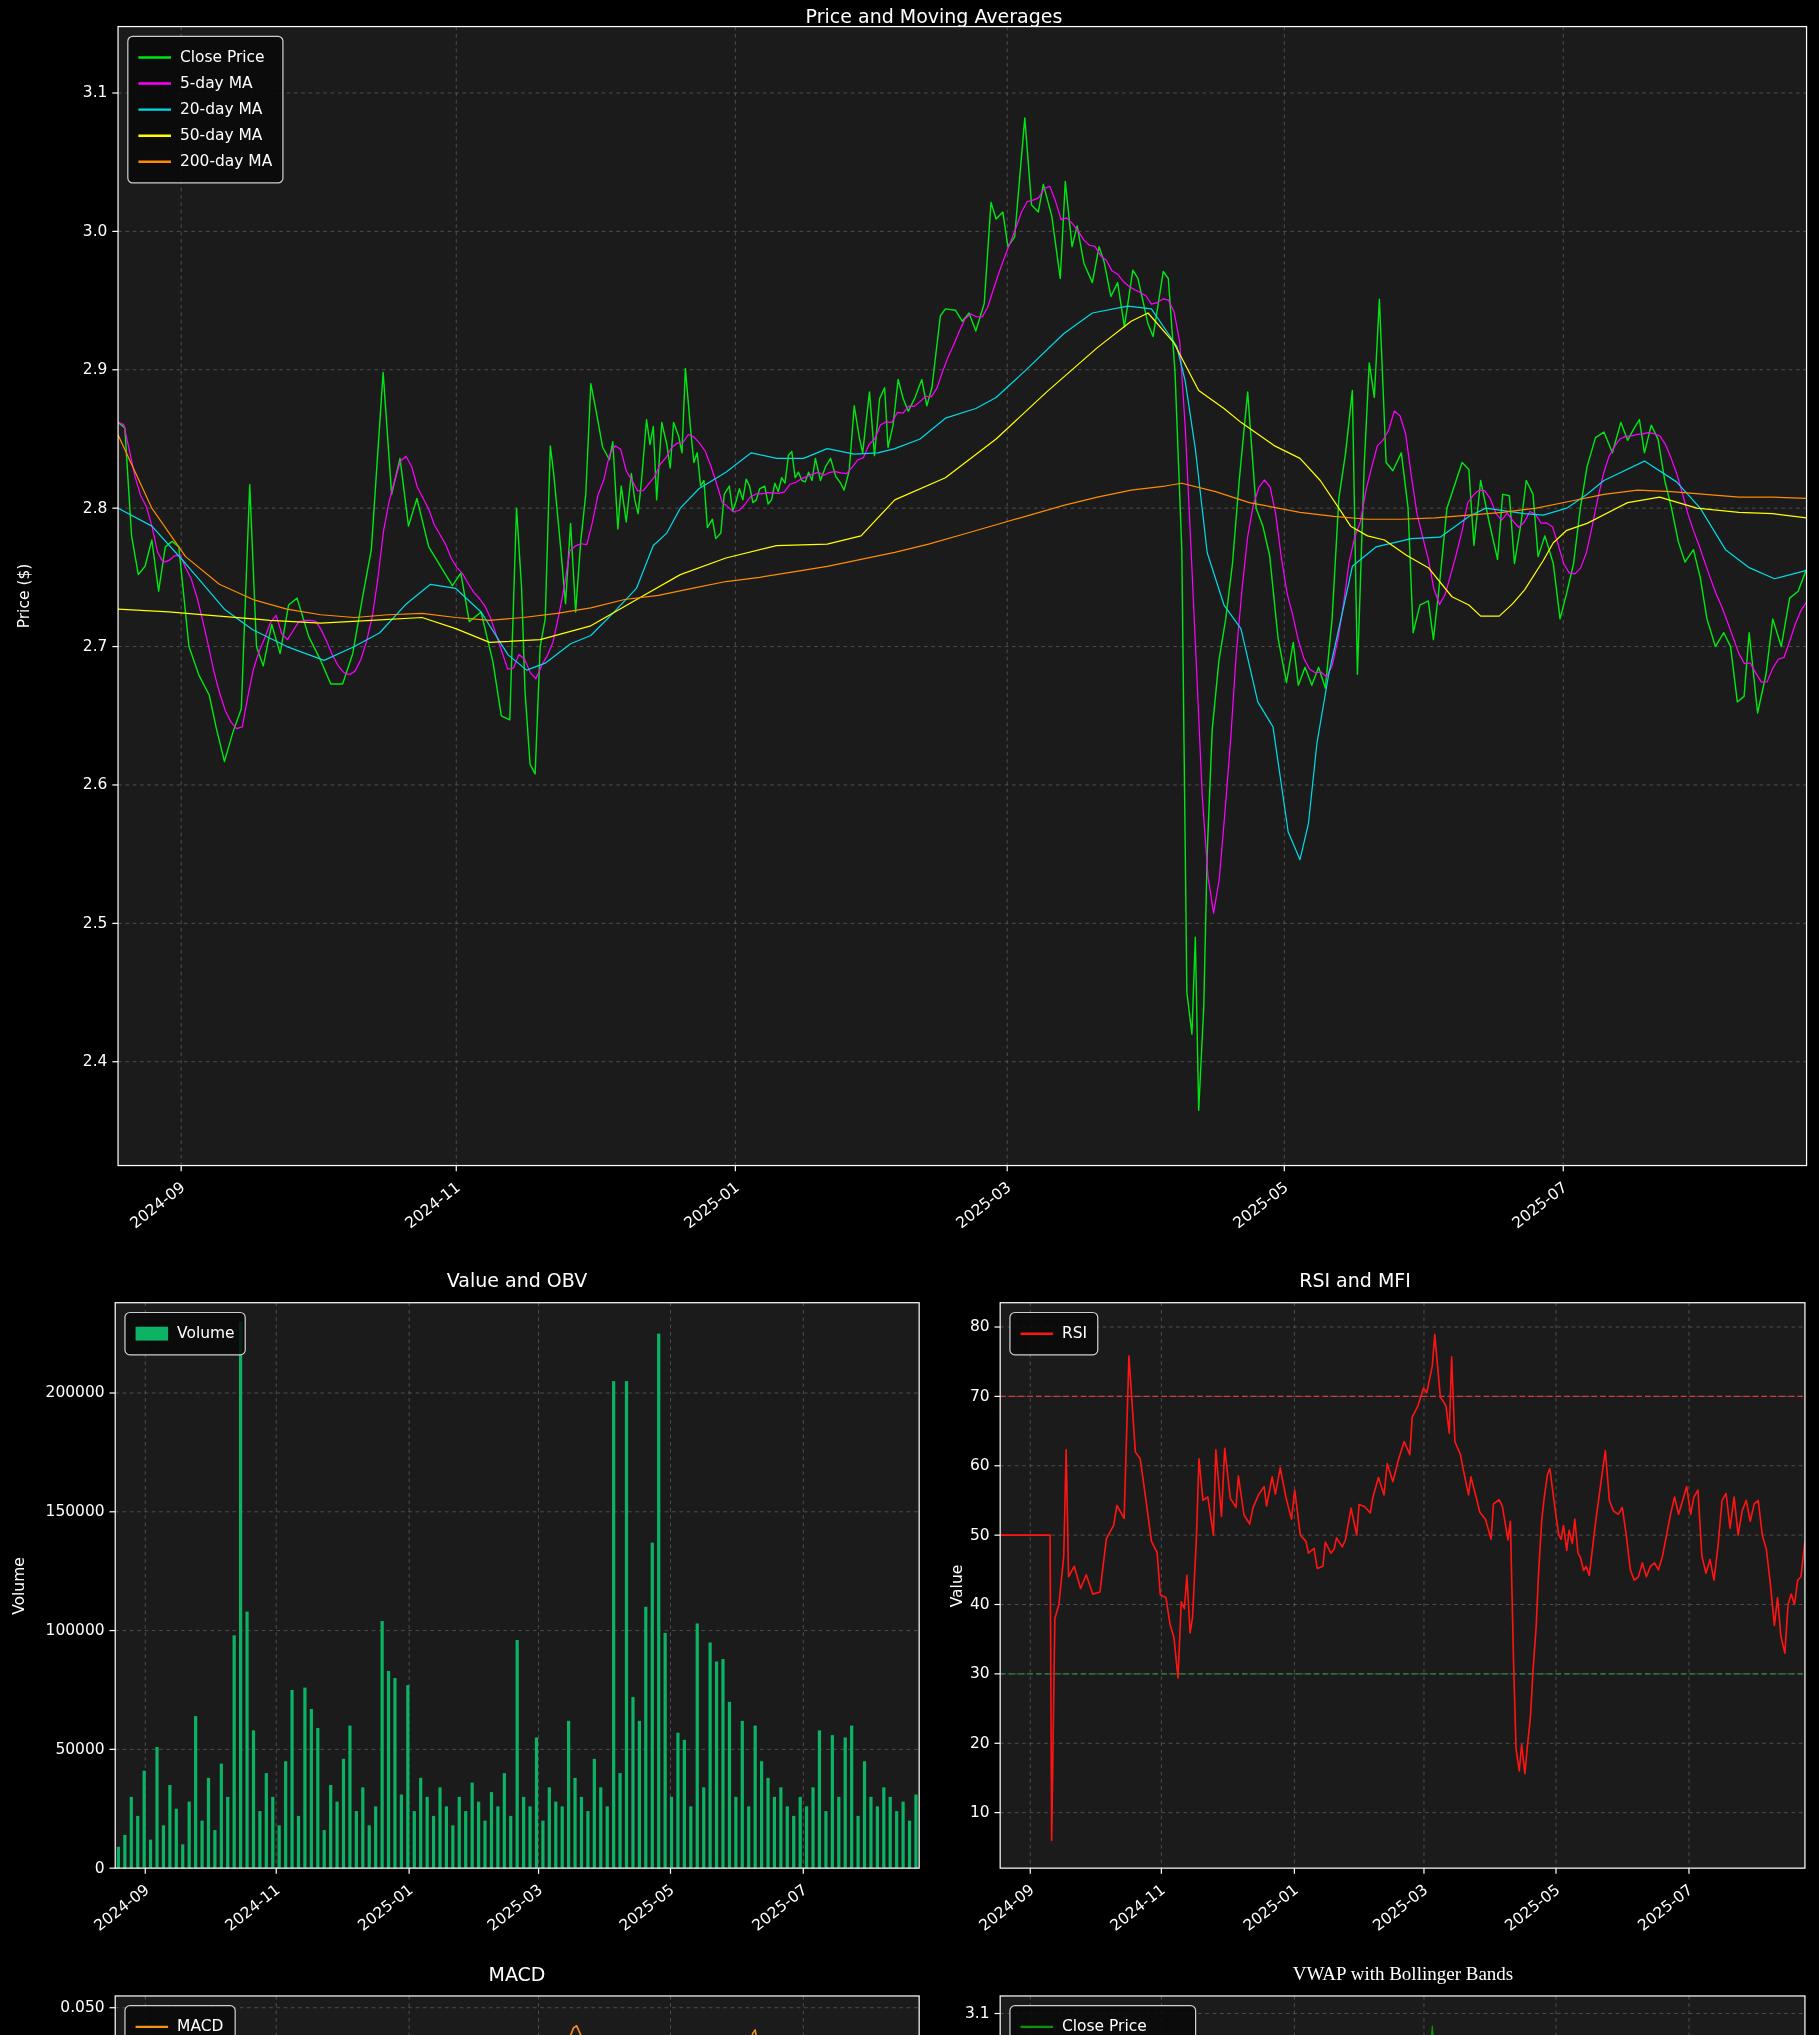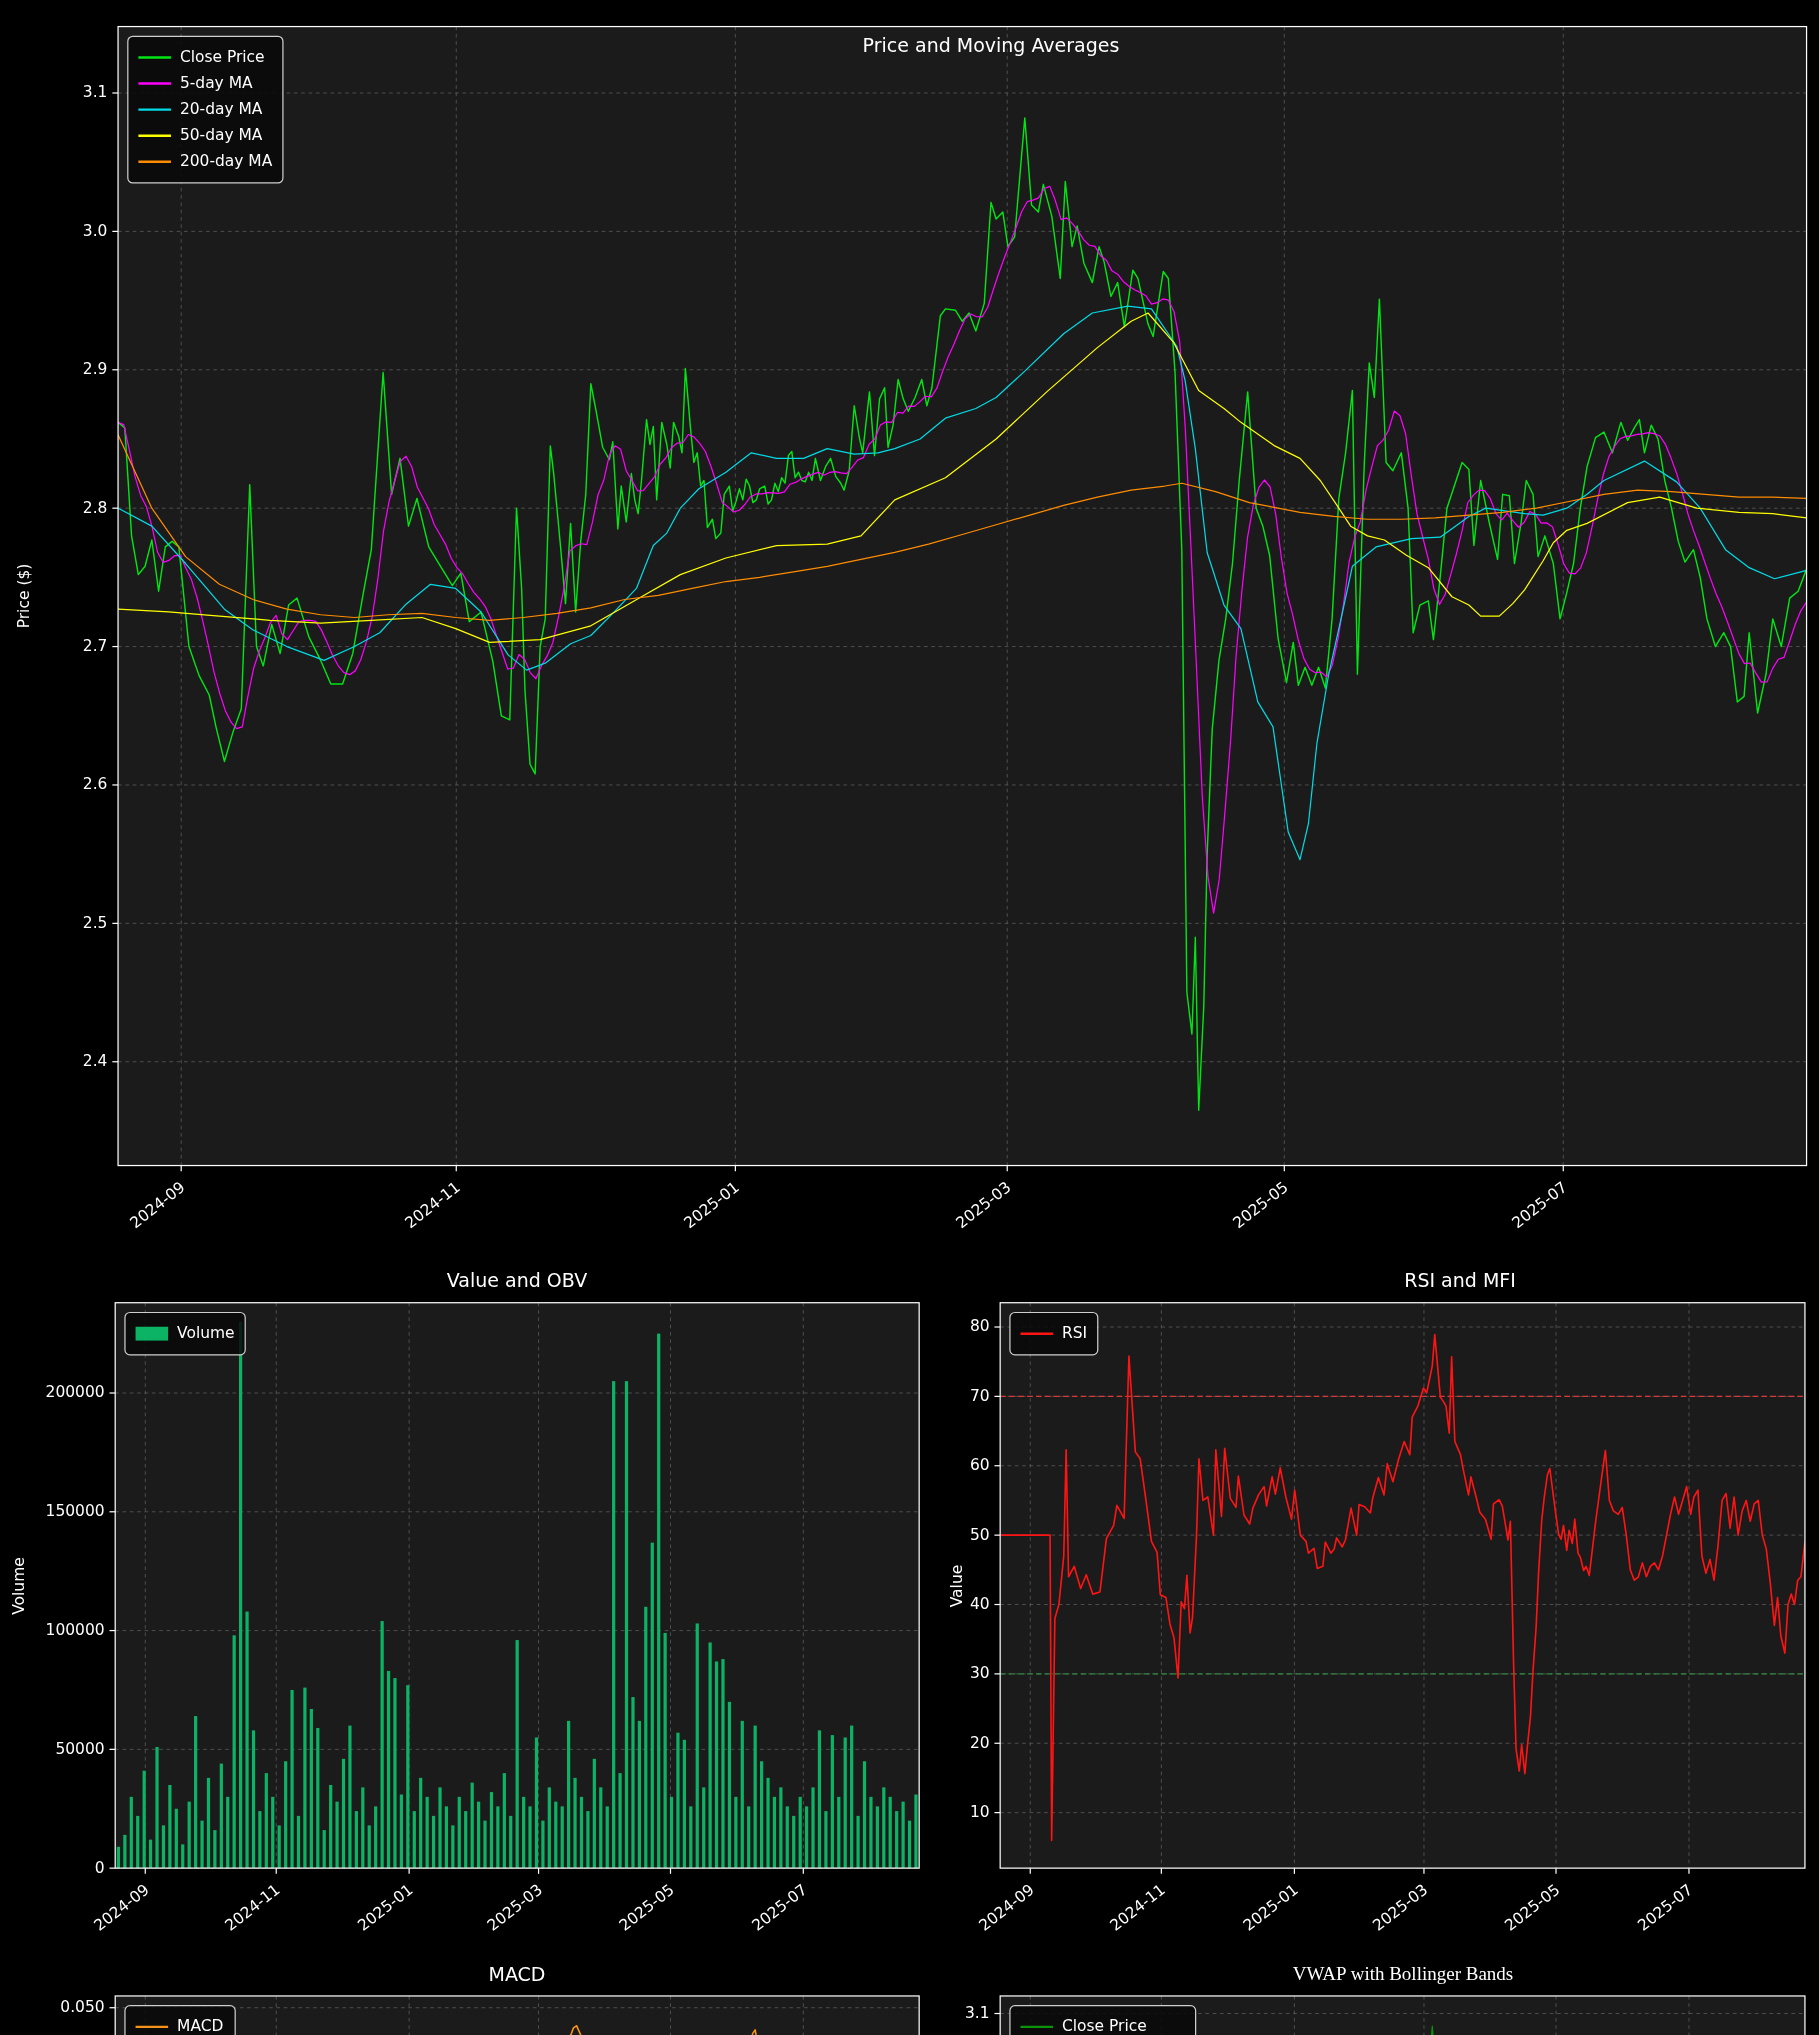--- a/index.html
+++ b/index.html
@@ -461,23 +461,23 @@
           <line x1="2507" y1="5043" x2="2587" y2="5043" stroke="#ff00ff" stroke-width="6"></line>
           <text x="2609" y="5043" fill="#fff" font-size="38" dominant-baseline="middle">VWAP</text>
           <line x1="2507" y1="5107" x2="2587" y2="5107" stroke="#93403c" stroke-width="6"></line>
           <text x="2609" y="5107" fill="#fff" font-size="38" dominant-baseline="middle">VWAP BB Upper</text>
           <line x1="2507" y1="5171" x2="2587" y2="5171" stroke="#3e7c3e" stroke-width="6"></line>
           <text x="2609" y="5171" fill="#fff" font-size="38" dominant-baseline="middle">VWAP BB Lower</text>
         </g>
       </g>
     </svg>
 
-  <div class="chart-title" style="left:991px;top:4.9px;margin-top:29px;">Price and Moving Averages</div>
+  <div class="chart-title" style="left:934px;top:4.9px;">Price and Moving Averages</div>
   <div class="chart-title" style="left:517px;top:1269px;">Value and OBV</div>
-  <div class="chart-title" style="left:1460px;top:1269px;">RSI and MFI</div>
+  <div class="chart-title" style="left:1355px;top:1269px;">RSI and MFI</div>
   <div class="chart-title" style="left:517px;top:1963px;">MACD</div>
   <div class="chart-title" style="left:1403px;top:1963px;font-family:Liberation Serif, serif;">VWAP with Bollinger Bands</div>
 
   <div class="ylabel" style="left:23.6px;top:596px;">Price ($)</div>
   <div class="ylabel" style="left:19px;top:1586px;">Volume</div>
   <div class="ylabel" style="left:957px;top:1586px;">Value</div>
 
 </div>
 
 

